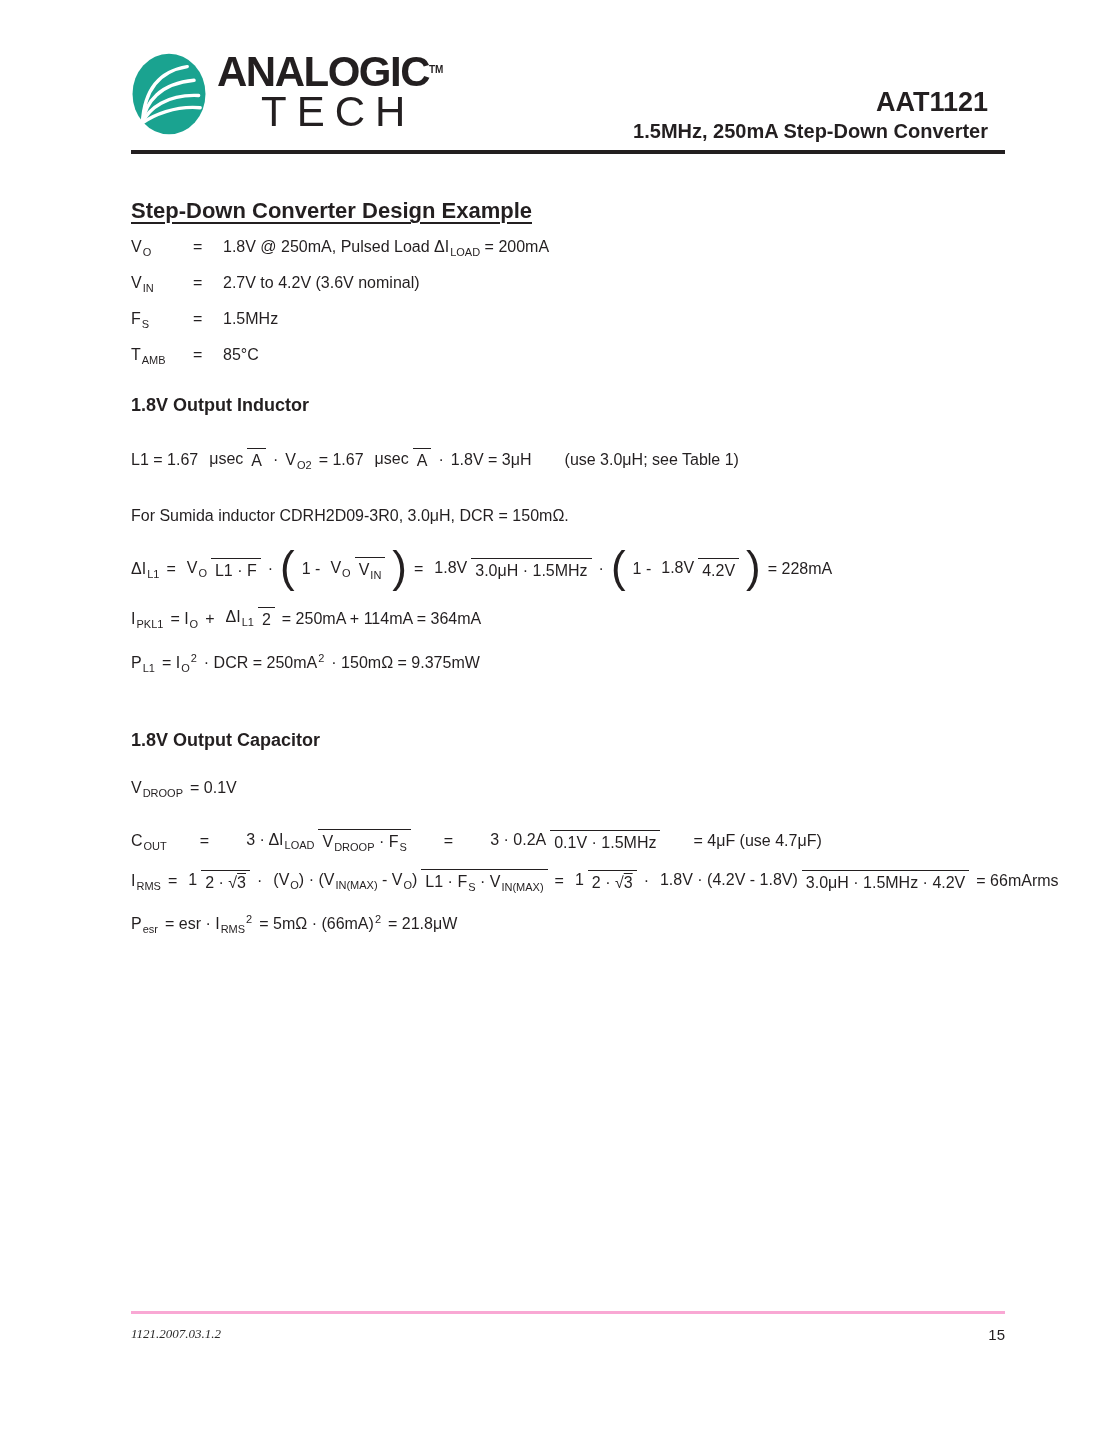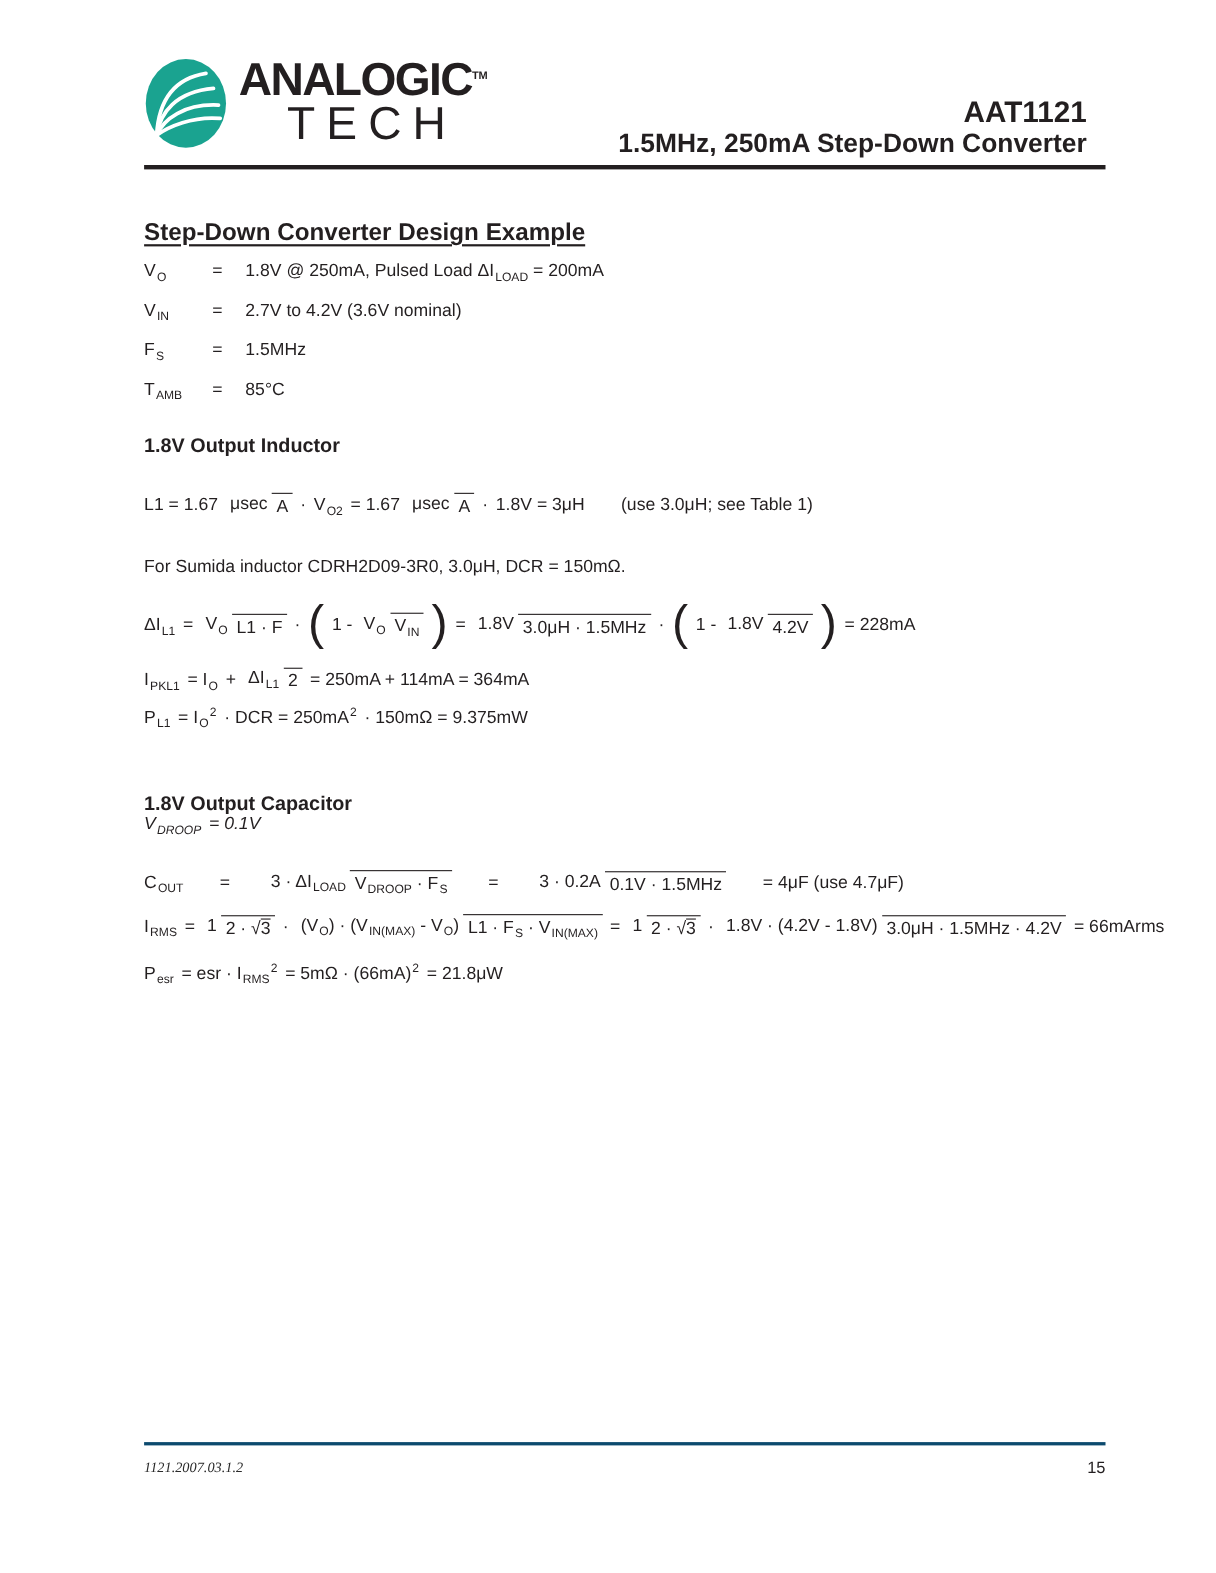--- a/index.html
+++ b/index.html
@@ -22,21 +22,21 @@
     font-size:42px;font-weight:bold;letter-spacing:-1.5px;line-height:40px;
     display:inline-block;
   }
   .wordmark .tm{font-size:10px;font-weight:bold;vertical-align:top;position:relative;top:-2px;letter-spacing:0;}
   .wordmark .line2{
     font-size:42px;font-weight:400;letter-spacing:10px;line-height:40px;
     margin-left:44px;display:block;
   }
   .doc-ids{position:absolute;right:17px;bottom:6px;text-align:right;}
   .part-number{font-size:27px;font-weight:bold;line-height:32px;}
-  .doc-subtitle{font-size:24px;font-weight:bold;line-height:26px;}
+  .doc-subtitle{font-size:20px;font-weight:bold;line-height:26px;}
 
   
   .page-title{
     margin-top:44px;font-size:22px;font-weight:bold;
     text-decoration:underline;text-underline-offset:4px;text-decoration-thickness:2px;
   }
   .specs-heading{margin-top:20px;font-size:19px;font-weight:bold;}
   .section-heading{font-size:18px;font-weight:bold;}
   .h-inductor{margin-top:26px;}
   .h-capacitor{margin-top:58px;}
@@ -53,30 +53,30 @@
   .sb{font-size:11px;position:relative;top:4px;margin-left:1px;letter-spacing:0;}
   .sp{font-size:11px;position:relative;top:-6px;margin-left:1px;}
   .par{font-size:44px;font-weight:300;line-height:0;position:relative;top:-2px;}
   .pgroup{display:inline-flex;align-items:center;gap:6px;}
   .vin{text-decoration:overline;}
   .note-gap{margin-left:26px;}
   .mt-l1{margin-top:32px;}
   .mt-sumida{margin-top:36px;}
   .mt-di{margin-top:32px;}
   .mt-ipk{margin-top:26px;}
-  .mt-pl1{margin-top:14px;}
-  .mt-vdroop{font-style:italic;}
+  .mt-pl1{margin-top:24px;}
+  .mt-vdroop{margin-top:28px;}
   .mt-cout{margin-top:32px;gap:33px;}
   .mt-irms{margin-top:16px;}
   .mt-pesr{margin-top:22px;}
 
   
   .footer{
     position:absolute;left:131px;right:100px;top:1311px;
-    border-top:3px solid #0c4a6e;
+    border-top:3px solid #f9a8d4;
     display:flex;justify-content:space-between;align-items:flex-start;
     padding-top:12px;
   }
   .footer-code{font-family:"Liberation Serif", serif;font-style:italic;font-size:13px;color:#2a2a2a;}
   .footer-page{font-size:15px;}
 </style>
 </head>
 <body>
 
 <div class="page">

